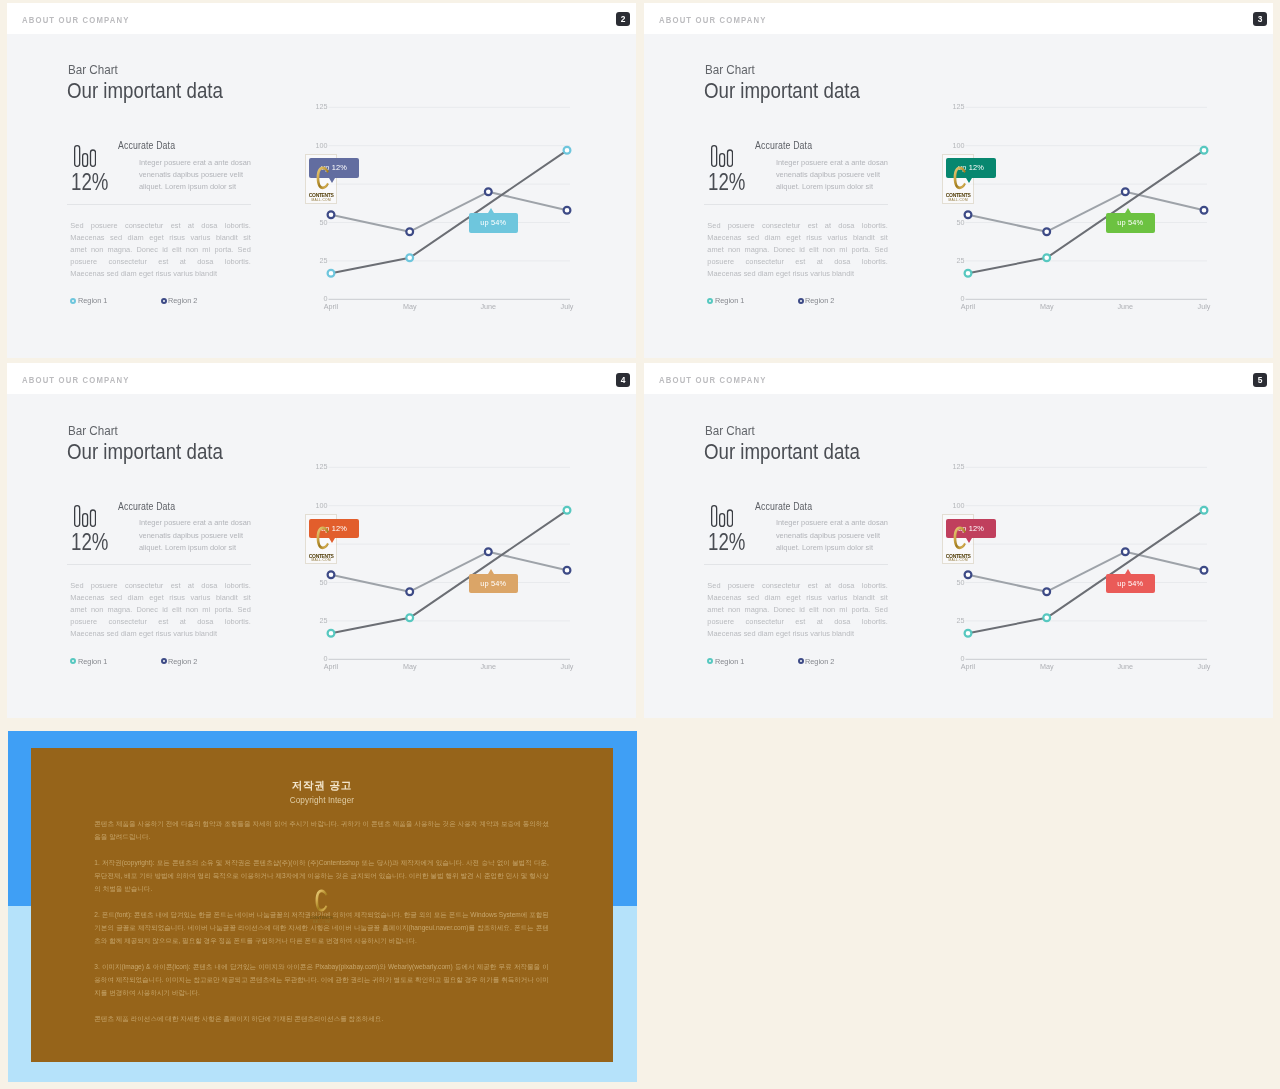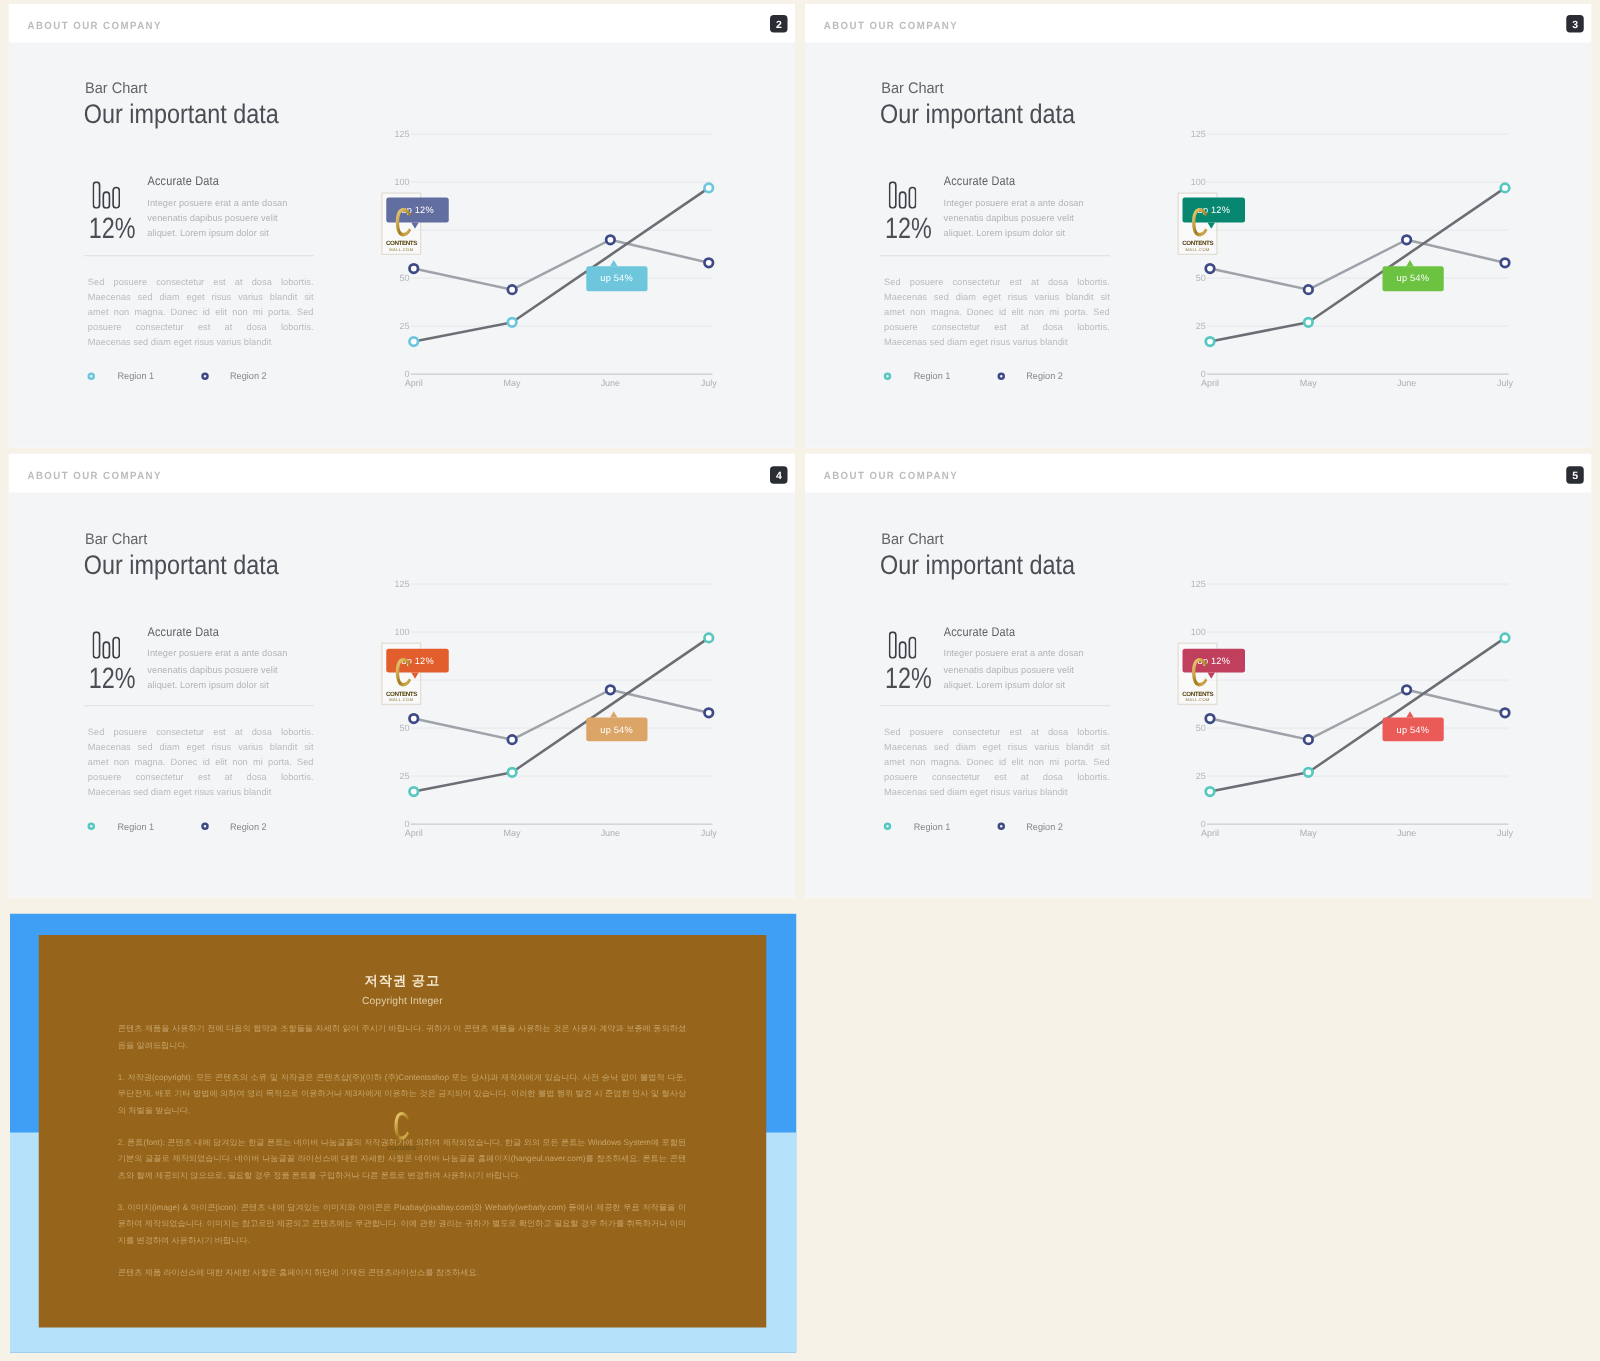--- a/index.html
+++ b/index.html
@@ -24,29 +24,29 @@
        transform-origin:0 0;transform:scaleX(.955);white-space:nowrap;}
   .headline{position:absolute;left:59.6px;top:75.5px;font-size:21.6px;color:#4a4d53;
        font-weight:400;transform-origin:0 0;transform:scaleX(.866);white-space:nowrap;}
   .baricon{position:absolute;left:67.3px;top:142.3px;}
   .pct{position:absolute;left:63.6px;top:166.3px;font-size:23.5px;color:#4a4d53;font-weight:300;
        transform-origin:0 0;transform:scaleX(.795);white-space:nowrap;}
   .featTitle{position:absolute;left:110.8px;top:137.9px;font-size:10px;color:#5c5f65;
        letter-spacing:.15px;transform-origin:0 0;transform:scaleX(.875);white-space:nowrap;}
   .featBody{position:absolute;left:110.9px;top:154.4px;width:124px;font-size:7.4px;
        color:#b2b4b9;letter-spacing:.02px;}
-  .featBody .ln{height:12.15px;line-height:12.15px;white-space:nowrap;}
+  .featBody .ln{height:12.15px;line-height:12.15px;white-space:nowrap;margin-left:21px;}
   .rule{position:absolute;left:60px;top:201.2px;width:184px;height:1px;background:#e2e4e7;}
   .para{position:absolute;left:63.3px;top:217px;width:180.5px;font-size:7.4px;
        color:#b9bbbf;letter-spacing:.02px;}
   .para .jl{height:12.1px;line-height:12.1px;text-align:justify;text-align-last:justify;
        white-space:pre-wrap;overflow:hidden;}
   .para .jl.last{text-align-last:left;}
   .legend{position:absolute;left:63.1px;top:293.8px;font-size:7.6px;color:#85888e;}
-  .legend .li{position:absolute;white-space:nowrap;display:flex;align-items:center;gap:16px;}
+  .legend .li{position:absolute;white-space:nowrap;display:flex;align-items:center;}
   .legend .dot{display:inline-block;width:6.4px;height:6.4px;border-radius:50%;margin-right:1.2px;
        flex:none;box-sizing:border-box;border-width:2.1px;border-style:solid;background:#f2f6f8;}
   .legend .lb{transform-origin:0 50%;transform:scaleX(.965);}
 
   
   .chart{position:absolute;}
   .chart svg{display:block;}
   .ytick{font-size:7.2px;fill:#b5b7bb;}
   .xtick{font-size:7.2px;fill:#aeb0b5;}
 

